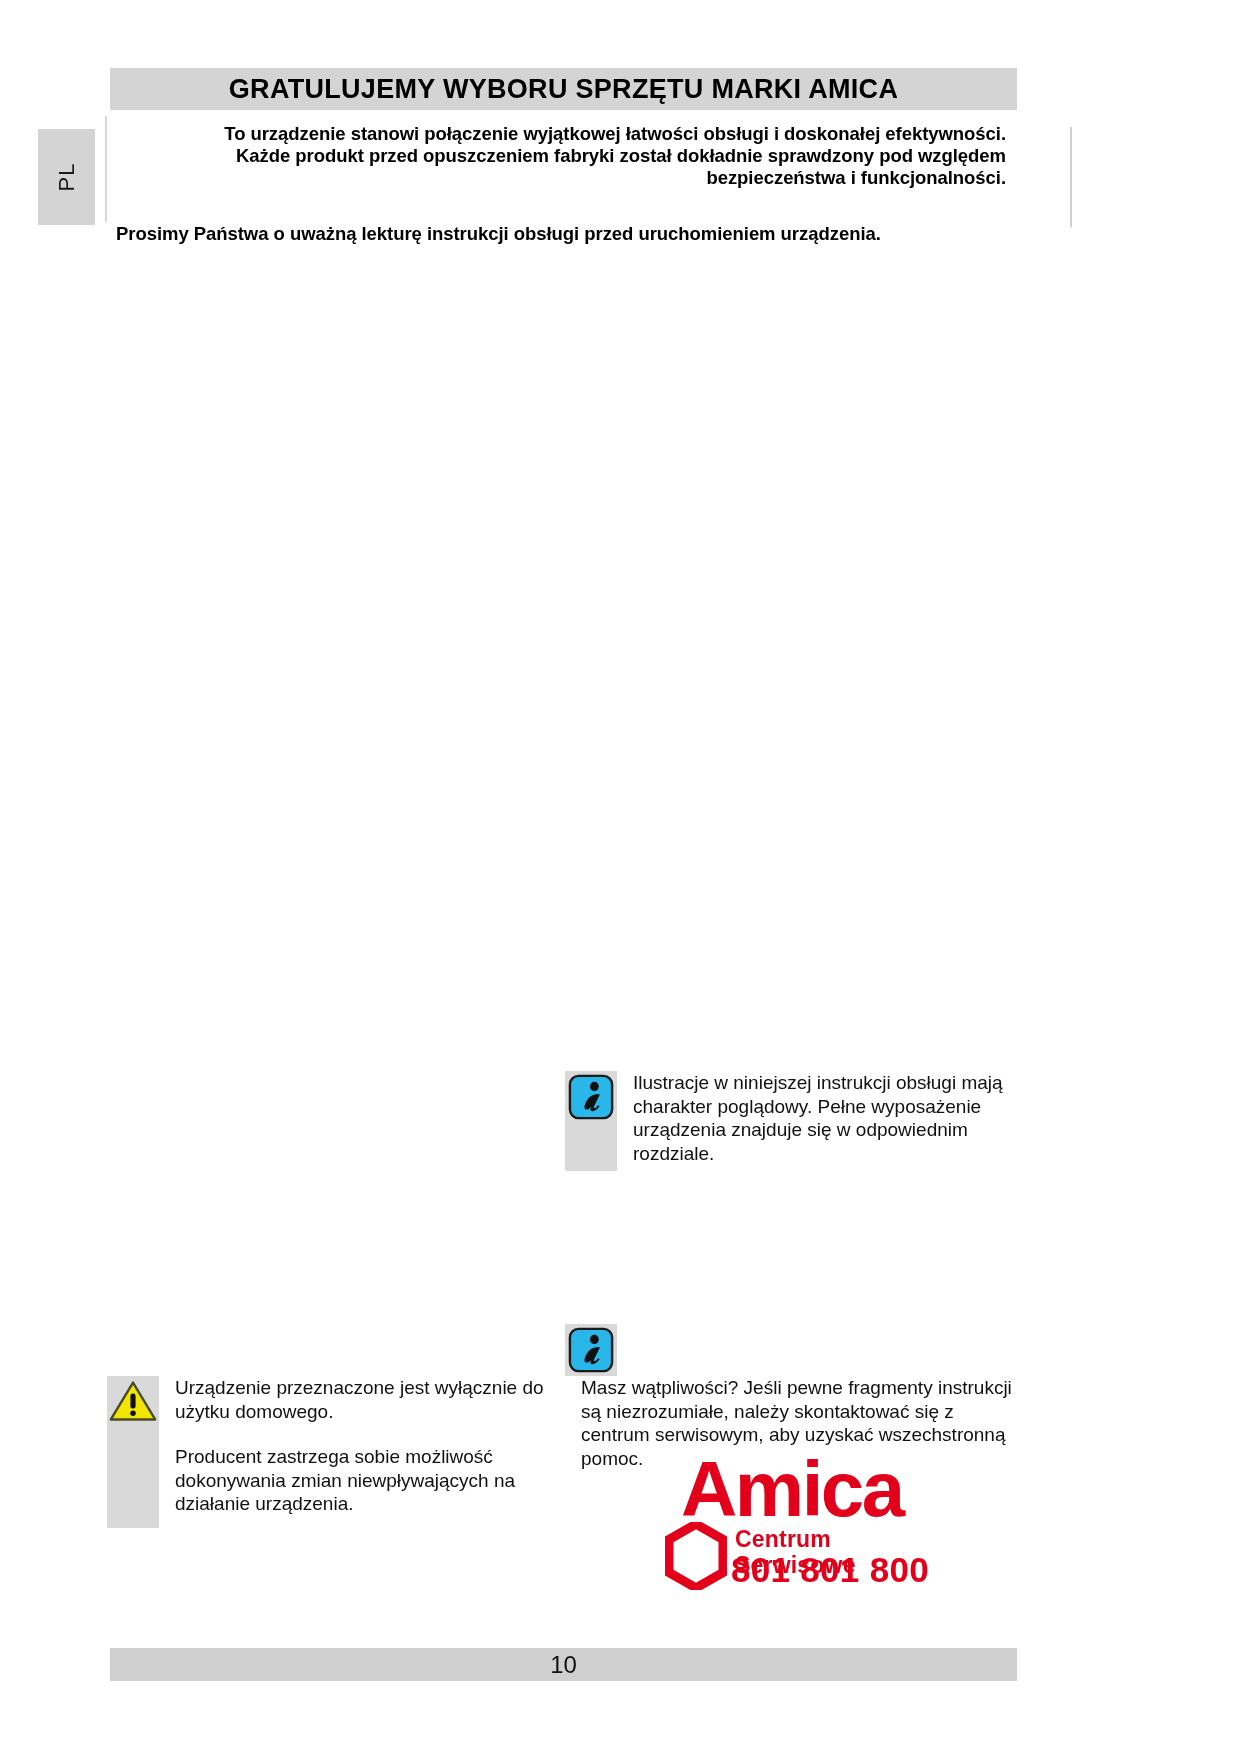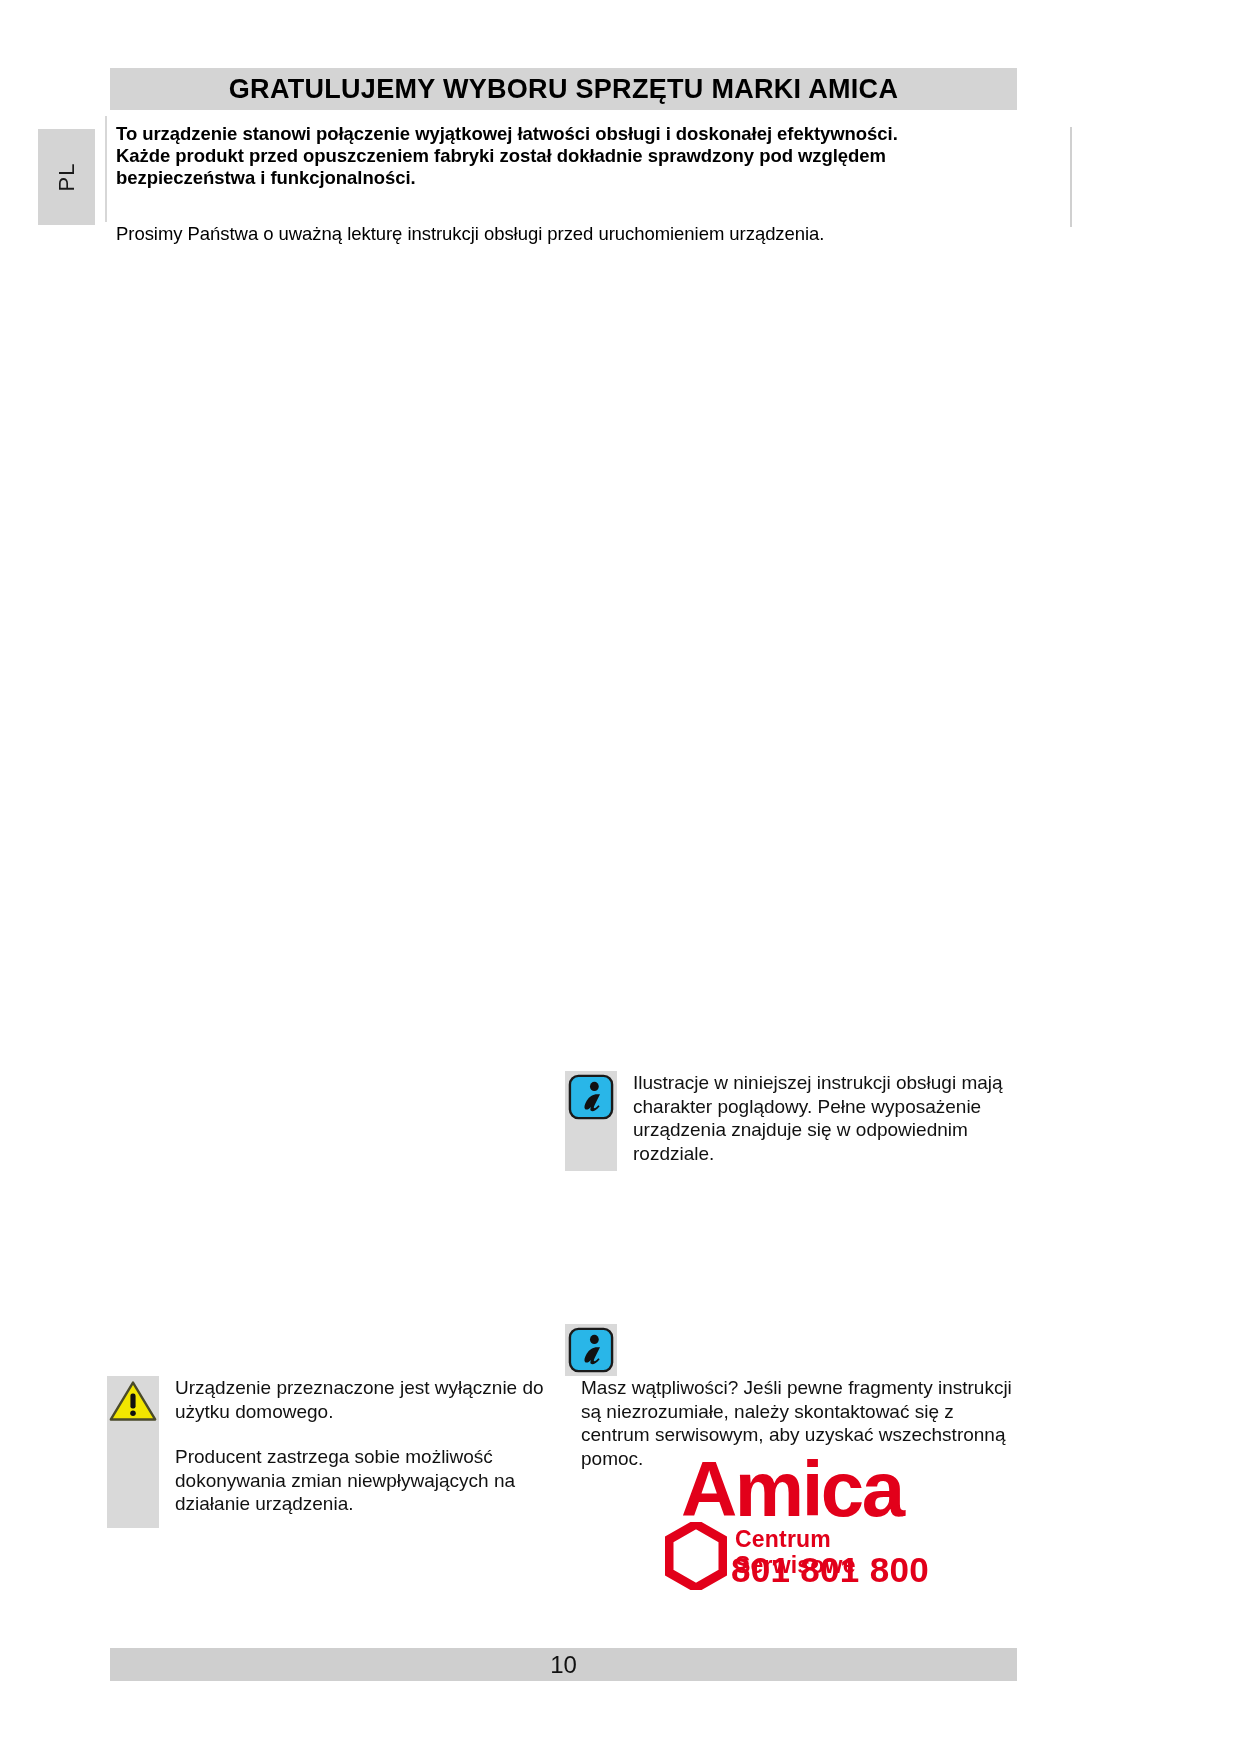--- a/index.html
+++ b/index.html
@@ -106,24 +106,25 @@
     margin: 0 0 2px 0;
     letter-spacing: 0.1px;
   }
   .intro-para {
     font-size: 18.5px;
     font-weight: bold;
     color: #000;
     line-height: 22px;
     margin: 0;
     letter-spacing: -0.05px;
+    text-align: right;
   }
   .intro-note {
     font-size: 18.5px;
-    font-weight: normal;
+    font-weight: bold;
     color: #000;
     line-height: 22px;
     margin: 34px 0 0 0;
     letter-spacing: -0.05px;
   }
 
   
   .callout {
     position: absolute;
     display: flex;

